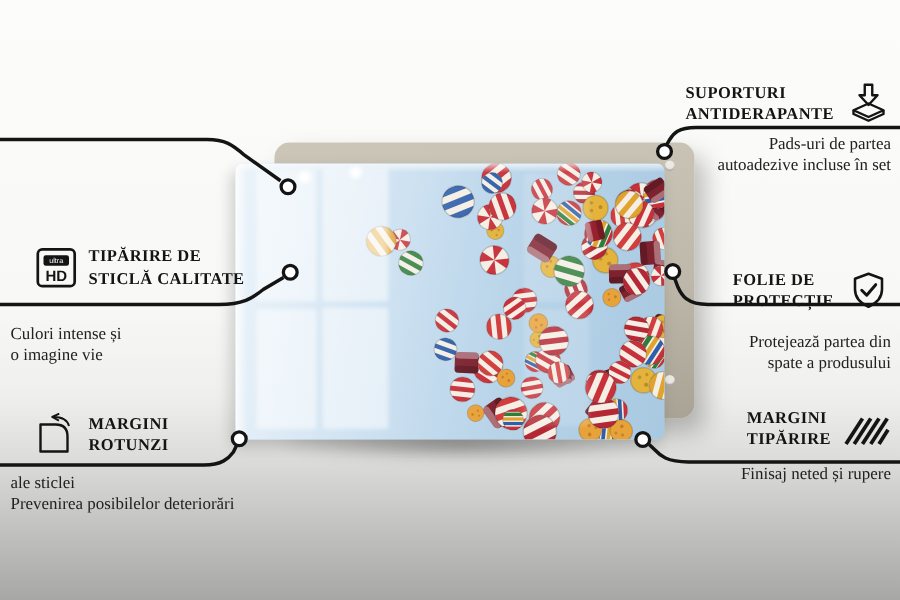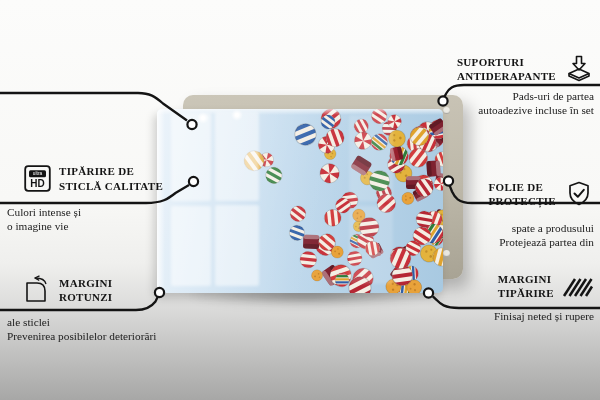--- a/index.html
+++ b/index.html
@@ -41,21 +41,21 @@
   .feature.right{width:220px;}
   .feature.left{width:190px;}
   .head{display:flex;align-items:center;gap:8px;}
   .feature.right .head{justify-content:flex-end;}
   .ttl{font-weight:bold;font-size:11px;line-height:14.5px;letter-spacing:.3px;}
   .feature.right .ttl{}
   .icon{flex:0 0 auto;} .icon svg{display:block;}
   .desc{font-size:11.3px;line-height:13.8px;color:#212121;white-space:nowrap;}
   .feature.right .desc{text-align:right;}
   .f-tempered{left:7px;top:56px;} .f-tempered .head{margin-left:12px;} .f-tempered .desc{margin-top:12px;}
-  .f-print{left:7px;top:164px;} .f-print .head{margin-left:17px;} .f-print .desc{margin-top:13px;}
+  .f-print{left:7px;top:164px;} .f-print .head{margin-left:17px;} .f-print .desc{margin-top:24px;}
   .f-rounded{left:7px;top:275px;} .f-rounded .head{margin-left:14px;} .f-rounded .desc{margin-top:11px;}
   .f-pads{right:6px;top:54px;} .f-pads .desc{margin-top:6px;}
   .f-film{right:6px;top:159px;margin-top:20px;} .f-film .desc{margin-top:13px;}
   .f-polished{right:6px;top:271px;} .f-polished .desc{margin-top:9px;}
 </style>
 </head>
 <body>
 
 <div class="canvas">
 
@@ -312,22 +312,22 @@
         <div>PROTECȚIE</div>
       </div>
       <span class="icon">
         <svg width="30" height="30" viewBox="0 0 30 30" fill="none" stroke="#141414" stroke-linejoin="round" stroke-linecap="round">
           <path stroke-width="1.7" d="M15 3.5 L24 6.8 V14 Q24 21.5 15 25.5 Q6 21.5 6 14 V6.8 Z"></path>
           <path stroke-width="2" d="M10.5 14.5 L13.8 17.8 L19.8 10.8"></path>
         </svg>
       </span>
     </div>
     <div class="desc">
+      <div>Protejează partea din</div>
       <div>spate a produsului</div>
-      <div>Protejează partea din</div>
     </div>
   </div>
 
   <div class="feature right f-polished">
     <div class="head">
       <div class="ttl">
         <div>MARGINI</div>
         <div>TIPĂRIRE</div>
       </div>
       <span class="icon">

